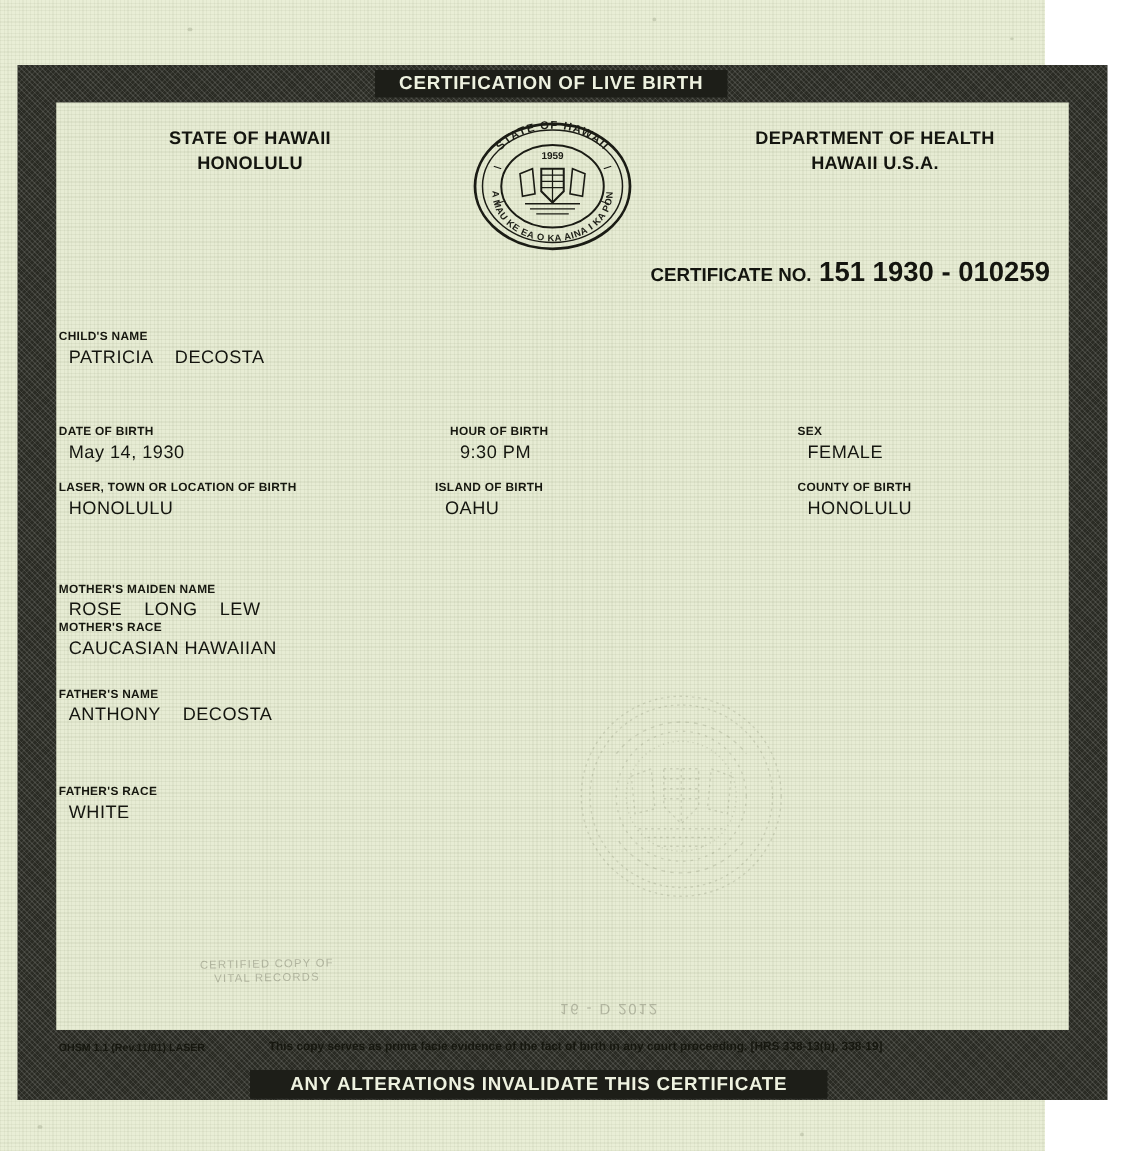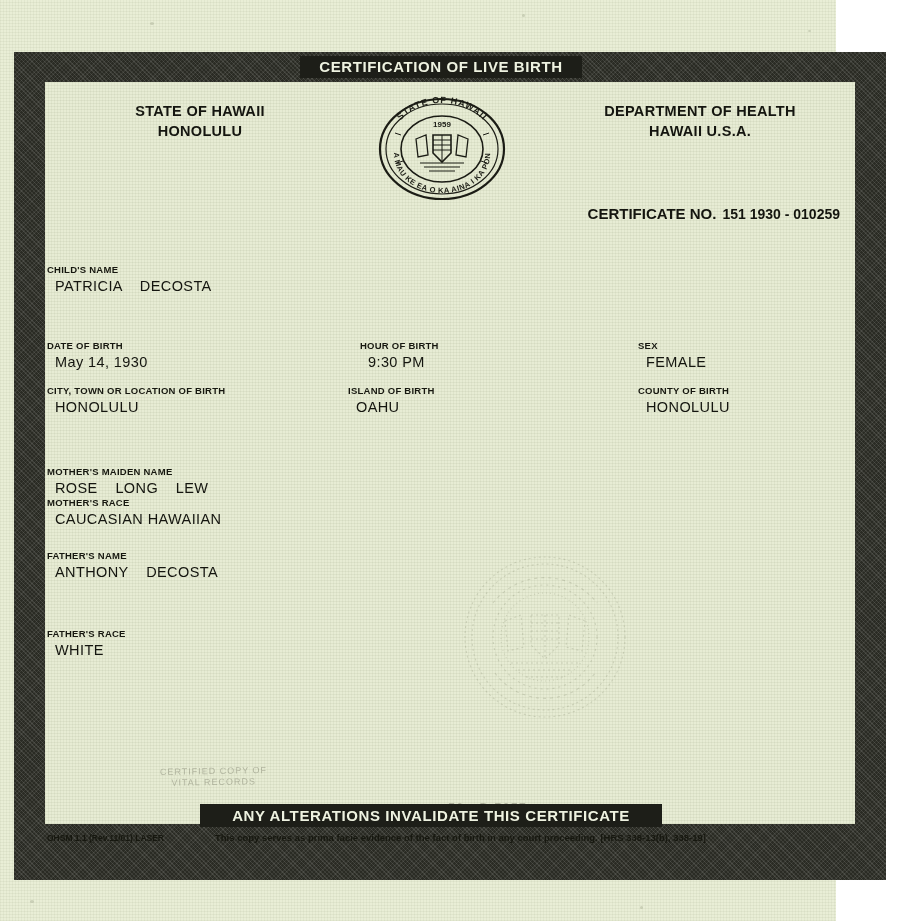--- a/index.html
+++ b/index.html
@@ -65,21 +65,21 @@
     letter-spacing: 0.6px;
     text-align: center;
     line-height: 22px;
     white-space: nowrap;
   }
 
   
   #footer-bar {
     position: absolute;
     left: 200px;
-    top: 804px;
+    top: 856px;
     width: 462px;
     height: 23px;
     background: #1d1e18;
     color: #eef2e0;
     font-size: 15px;
     font-weight: bold;
     letter-spacing: 0.6px;
     text-align: center;
     line-height: 23px;
     white-space: nowrap;
@@ -111,21 +111,21 @@
     position: absolute;
     left: 430px;
     top: 205px;
     width: 410px;
     text-align: right;
     font-size: 15px;
     font-weight: bold;
     color: #14150f;
     white-space: nowrap;
   }
-  #cert-no-line .cert-no-value { font-size: 14px; margin-left: 6px; }
+  #cert-no-line .cert-no-value { font-size: 22px; margin-left: 6px; }
 
   
   .field {
     position: absolute;
   }
   .field-label {
     font-size: 9.5px;
     font-weight: bold;
     color: #16170f;
     letter-spacing: 0.25px;
@@ -278,21 +278,21 @@
     <div class="field-label">HOUR OF BIRTH</div>
     <div class="field-value">9:30 PM</div>
   </div>
 
   <div class="field" style="left:638px; top:340px;">
     <div class="field-label">SEX</div>
     <div class="field-value">FEMALE</div>
   </div>
 
   <div class="field" style="left:47px; top:385px;">
-    <div class="field-label">CITY, TOWN OR LOCATION OF BIRTH</div>
+    <div class="field-label">LASER, TOWN OR LOCATION OF BIRTH</div>
     <div class="field-value">HONOLULU</div>
   </div>
 
   <div class="field" style="left:348px; top:385px;">
     <div class="field-label">ISLAND OF BIRTH</div>
     <div class="field-value">OAHU</div>
   </div>
 
   <div class="field" style="left:638px; top:385px;">
     <div class="field-label">COUNTY OF BIRTH</div>

